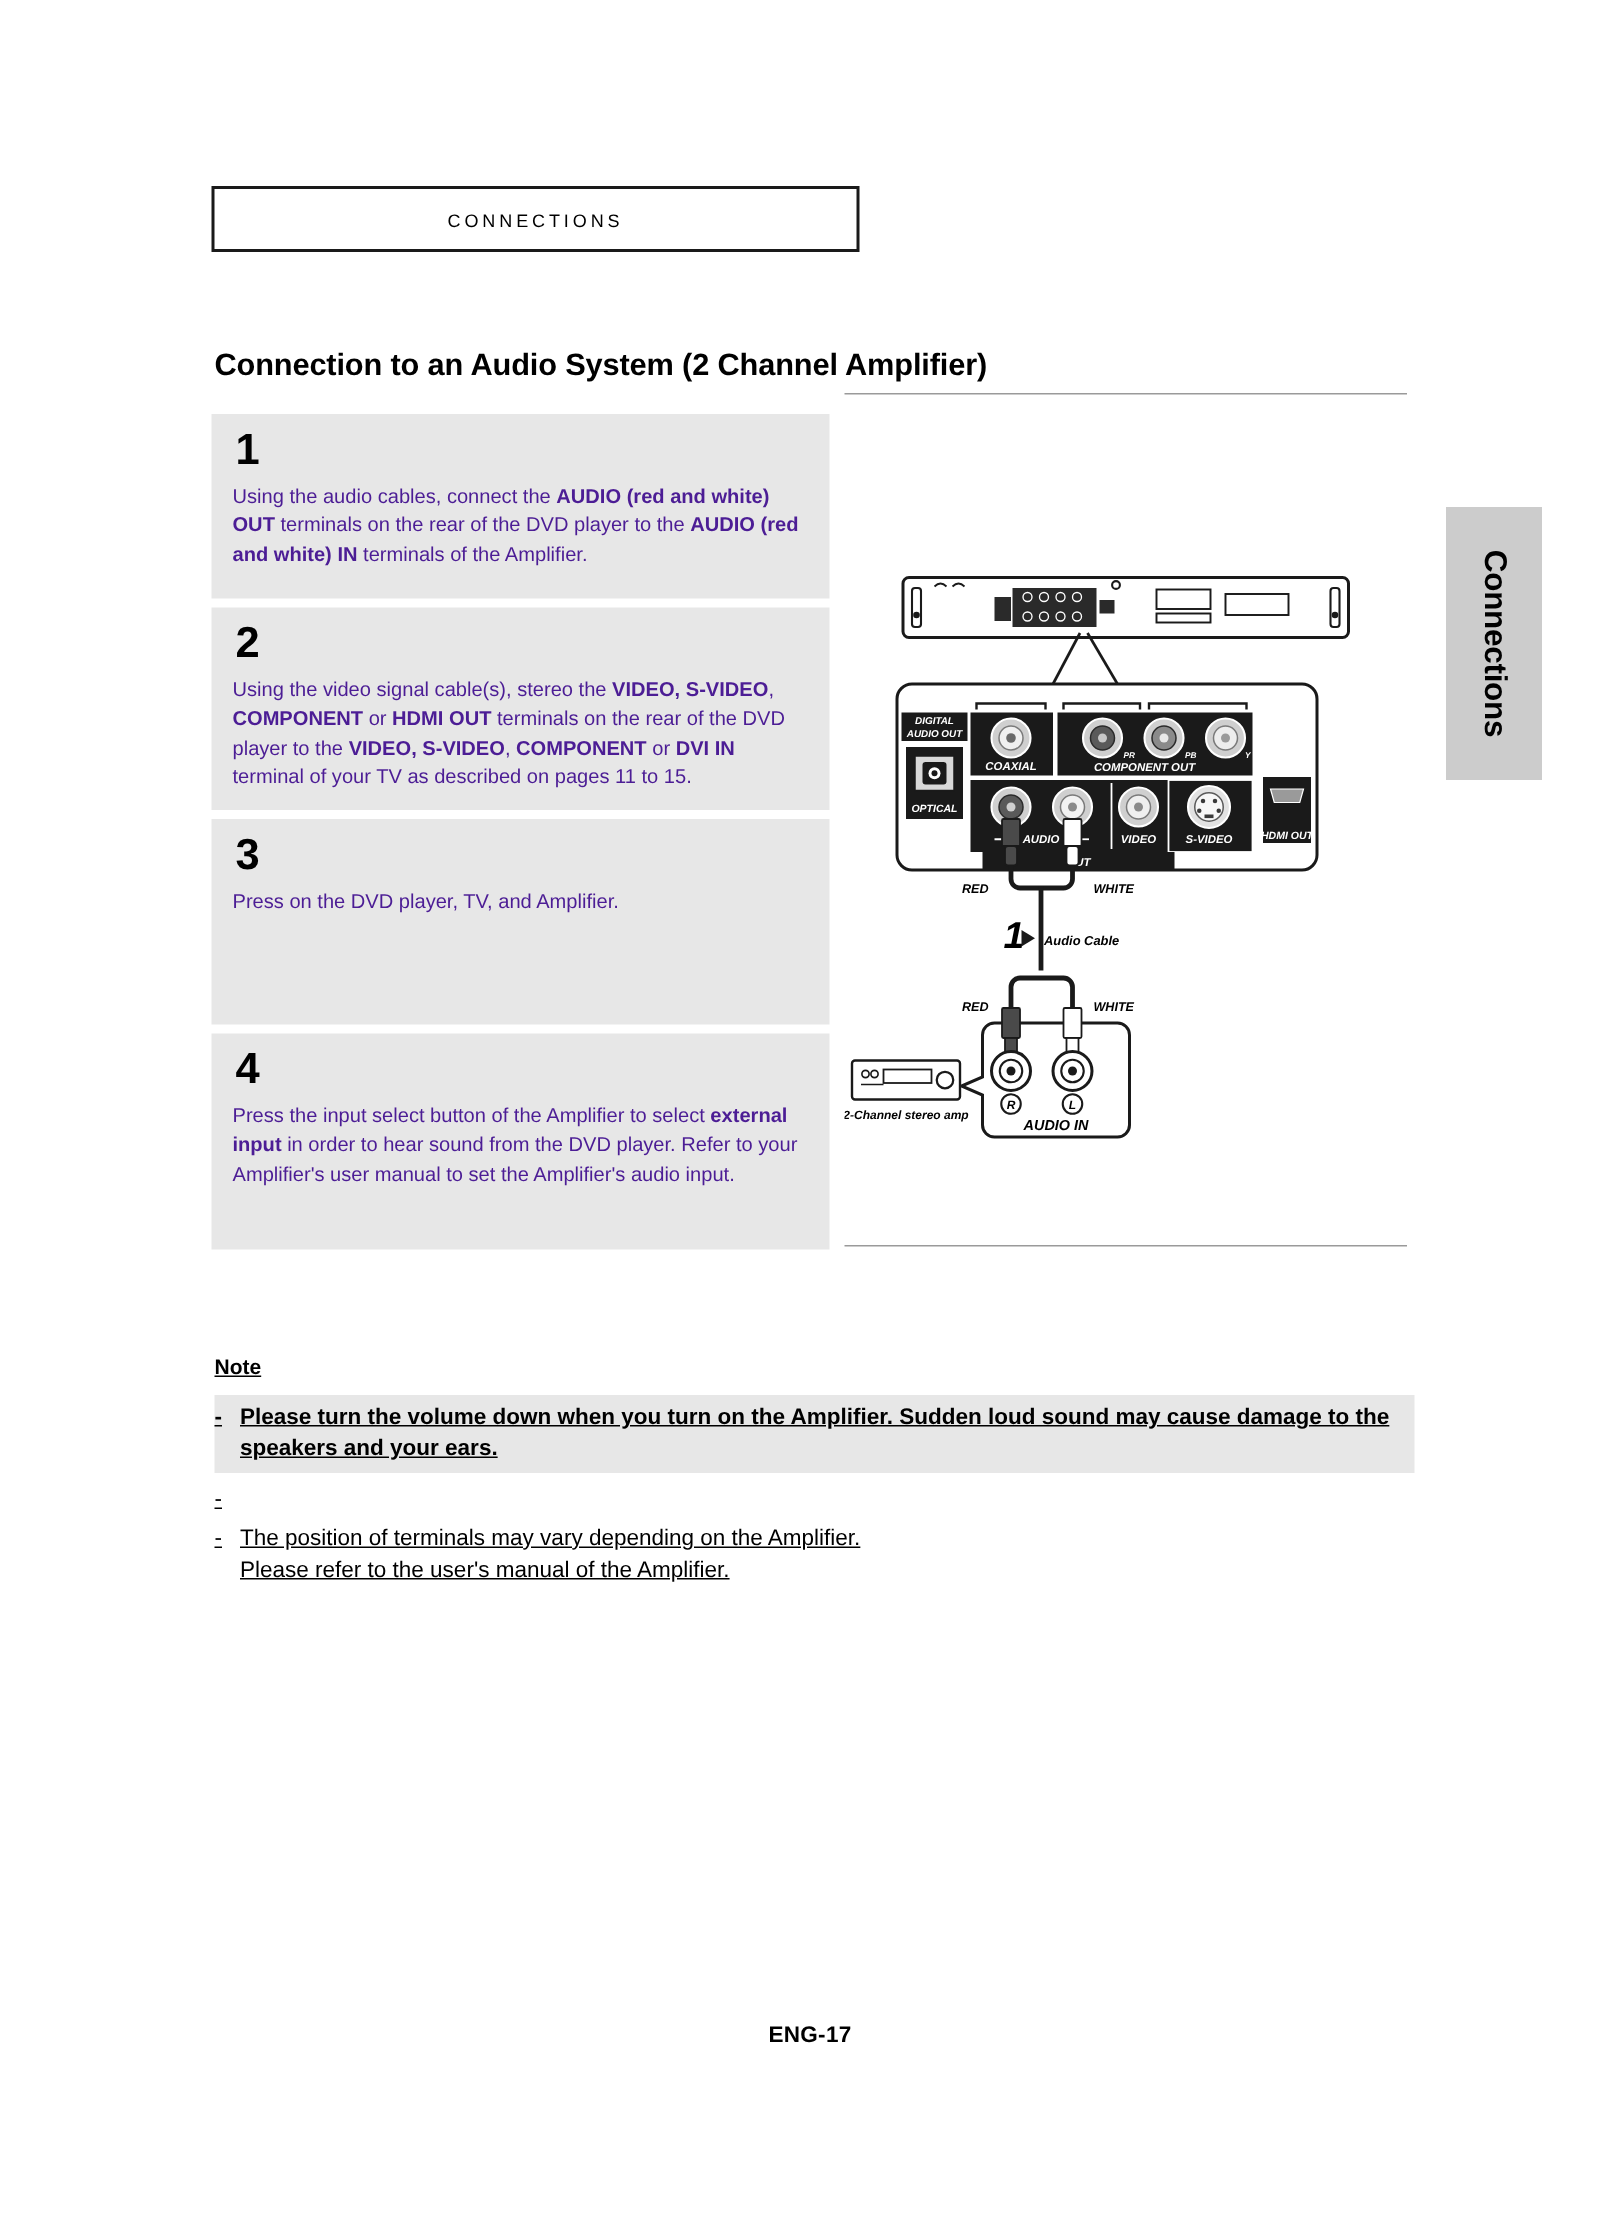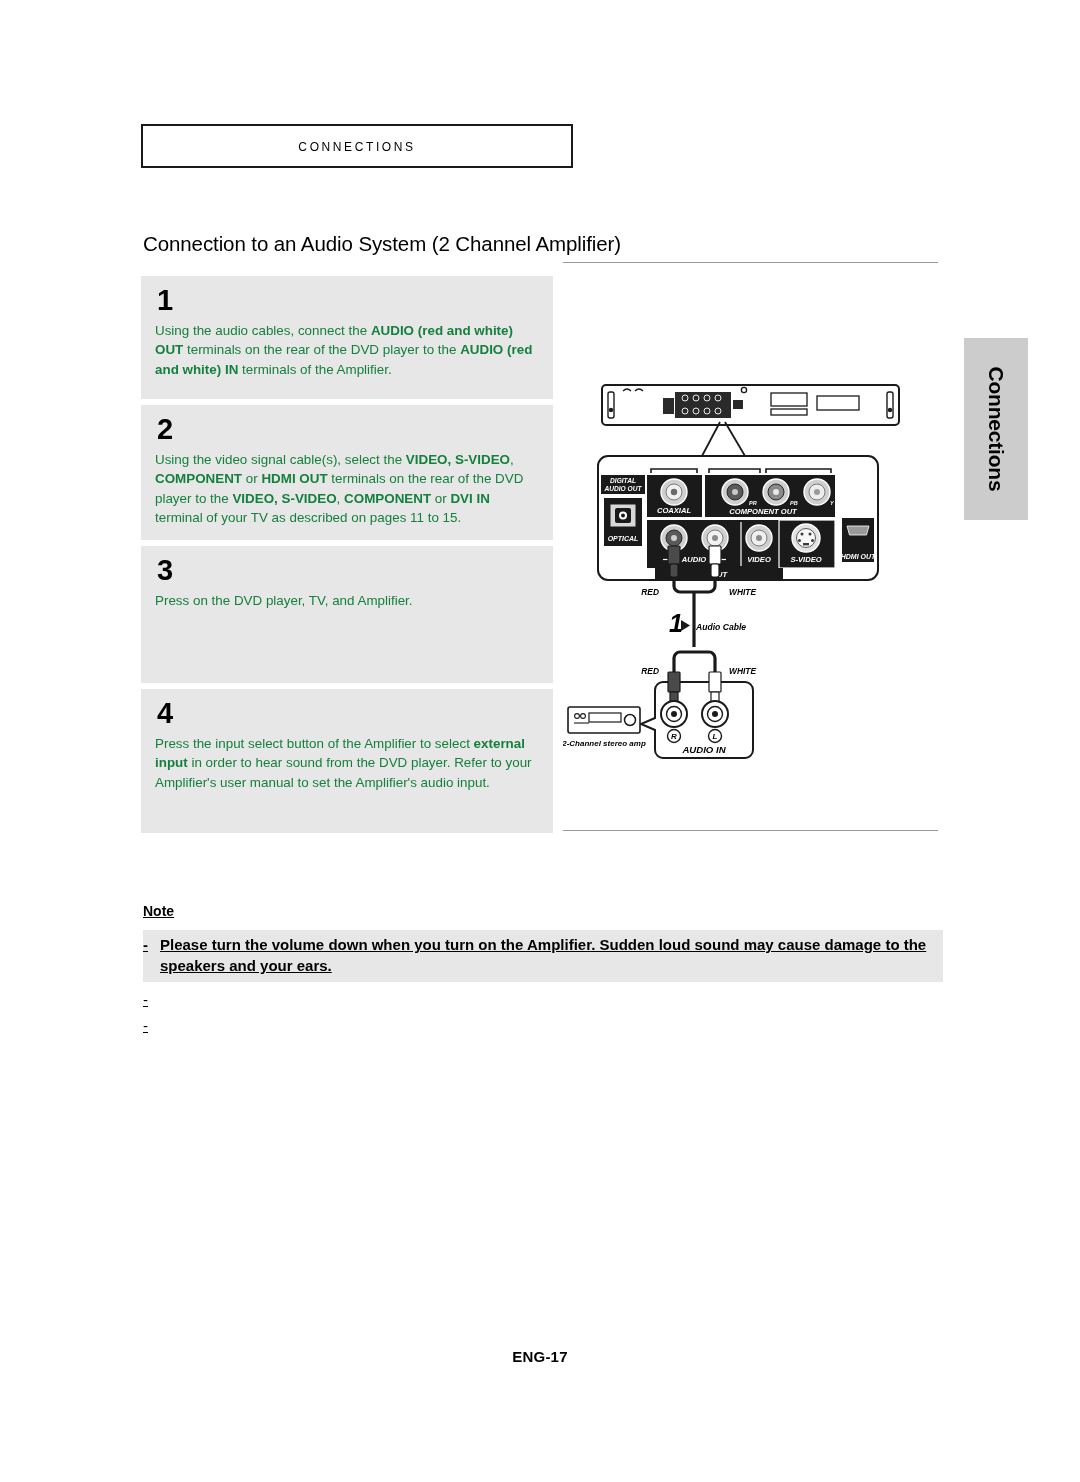--- a/index.html
+++ b/index.html
@@ -37,21 +37,21 @@
     text-transform: lowercase;
   }
   .chapter-title::first-letter { font-size: 17px; }
 
   
   .page-title {
     position: absolute;
     left: 143px;
     top: 232px;
     font-size: 20.5px;
-    font-weight: normal;
+    font-weight: bold;
     letter-spacing: -0.1px;
     white-space: nowrap;
   }
 
   
   .steps {
     position: absolute;
     left: 141px;
     top: 276px;
     width: 412px;
@@ -65,21 +65,21 @@
   .step-gap { height: 6px; background: #ffffff; }
   .step-num {
     font-size: 29px;
     font-weight: bold;
     line-height: 1.0;
     margin: 2px 0 6px 2px;
   }
   .step-body {
     font-size: 13.4px;
     line-height: 1.45;
-    color: #15803d;
+    color: #4c1d95;
   }
   .step-body b { font-weight: bold; }
 
   .step1 { height: 123px; }
   .step2 { height: 135px; }
   .step3 { height: 137px; }
   .step4 { height: 144px; }
 
   
   .side-tab {
@@ -185,21 +185,21 @@
 <div class="page-title">Connection to an Audio System (2 Channel Amplifier)</div>
 
 <div class="steps">
   <div class="step step1">
     <div class="step-num">1</div>
     <div class="step-body"><span>Using the audio cables, connect the </span><b>AUDIO (red and white)</b><span> </span><b>OUT</b><span> terminals on the rear of the DVD player to the </span><b>AUDIO (red and white) IN</b><span> terminals of the Amplifier.</span></div>
   </div>
   <div class="step-gap"></div>
   <div class="step step2">
     <div class="step-num">2</div>
-    <div class="step-body"><span>Using the video signal cable(s), select the </span><b>VIDEO, S-VIDEO</b><span>, </span><b>COMPONENT</b><span> or </span><b>HDMI OUT</b><span> terminals on the rear of the DVD player to the </span><b>VIDEO, S-VIDEO</b><span>, </span><b>COMPONENT</b><span> or </span><b>DVI IN</b><span> terminal of your TV as described on pages 11 to 15.</span></div>
+    <div class="step-body"><span>Using the video signal cable(s), stereo the </span><b>VIDEO, S-VIDEO</b><span>, </span><b>COMPONENT</b><span> or </span><b>HDMI OUT</b><span> terminals on the rear of the DVD player to the </span><b>VIDEO, S-VIDEO</b><span>, </span><b>COMPONENT</b><span> or </span><b>DVI IN</b><span> terminal of your TV as described on pages 11 to 15.</span></div>
   </div>
   <div class="step-gap"></div>
   <div class="step step3">
     <div class="step-num">3</div>
     <div class="step-body"><span>Press on the DVD player, TV, and Amplifier.</span></div>
   </div>
   <div class="step-gap"></div>
   <div class="step step4">
     <div class="step-num">4</div>
     <div class="step-body"><span>Press the input select button of the Amplifier to select </span><b>external input</b><span>  in order to hear sound from the DVD player. Refer to your Amplifier's user manual to set the Amplifier's audio input.</span></div>
@@ -421,16 +421,18 @@
     <span class="dash">-</span>
     <span>Please turn the volume down when you turn on the Amplifier. Sudden loud sound may cause damage to the speakers and your ears.</span>
   </div>
 
   <div class="note-item">
     <span class="dash">-</span>
   </div>
 
   <div class="note-item">
     <span class="dash">-</span>
+    <span style="white-space:pre-line">The position of terminals may vary depending on the Amplifier.
+Please refer to the user's manual of the Amplifier.</span>
   </div>
 </div>
 
 <div class="footer">ENG-17</div>
 
 </body></html>

